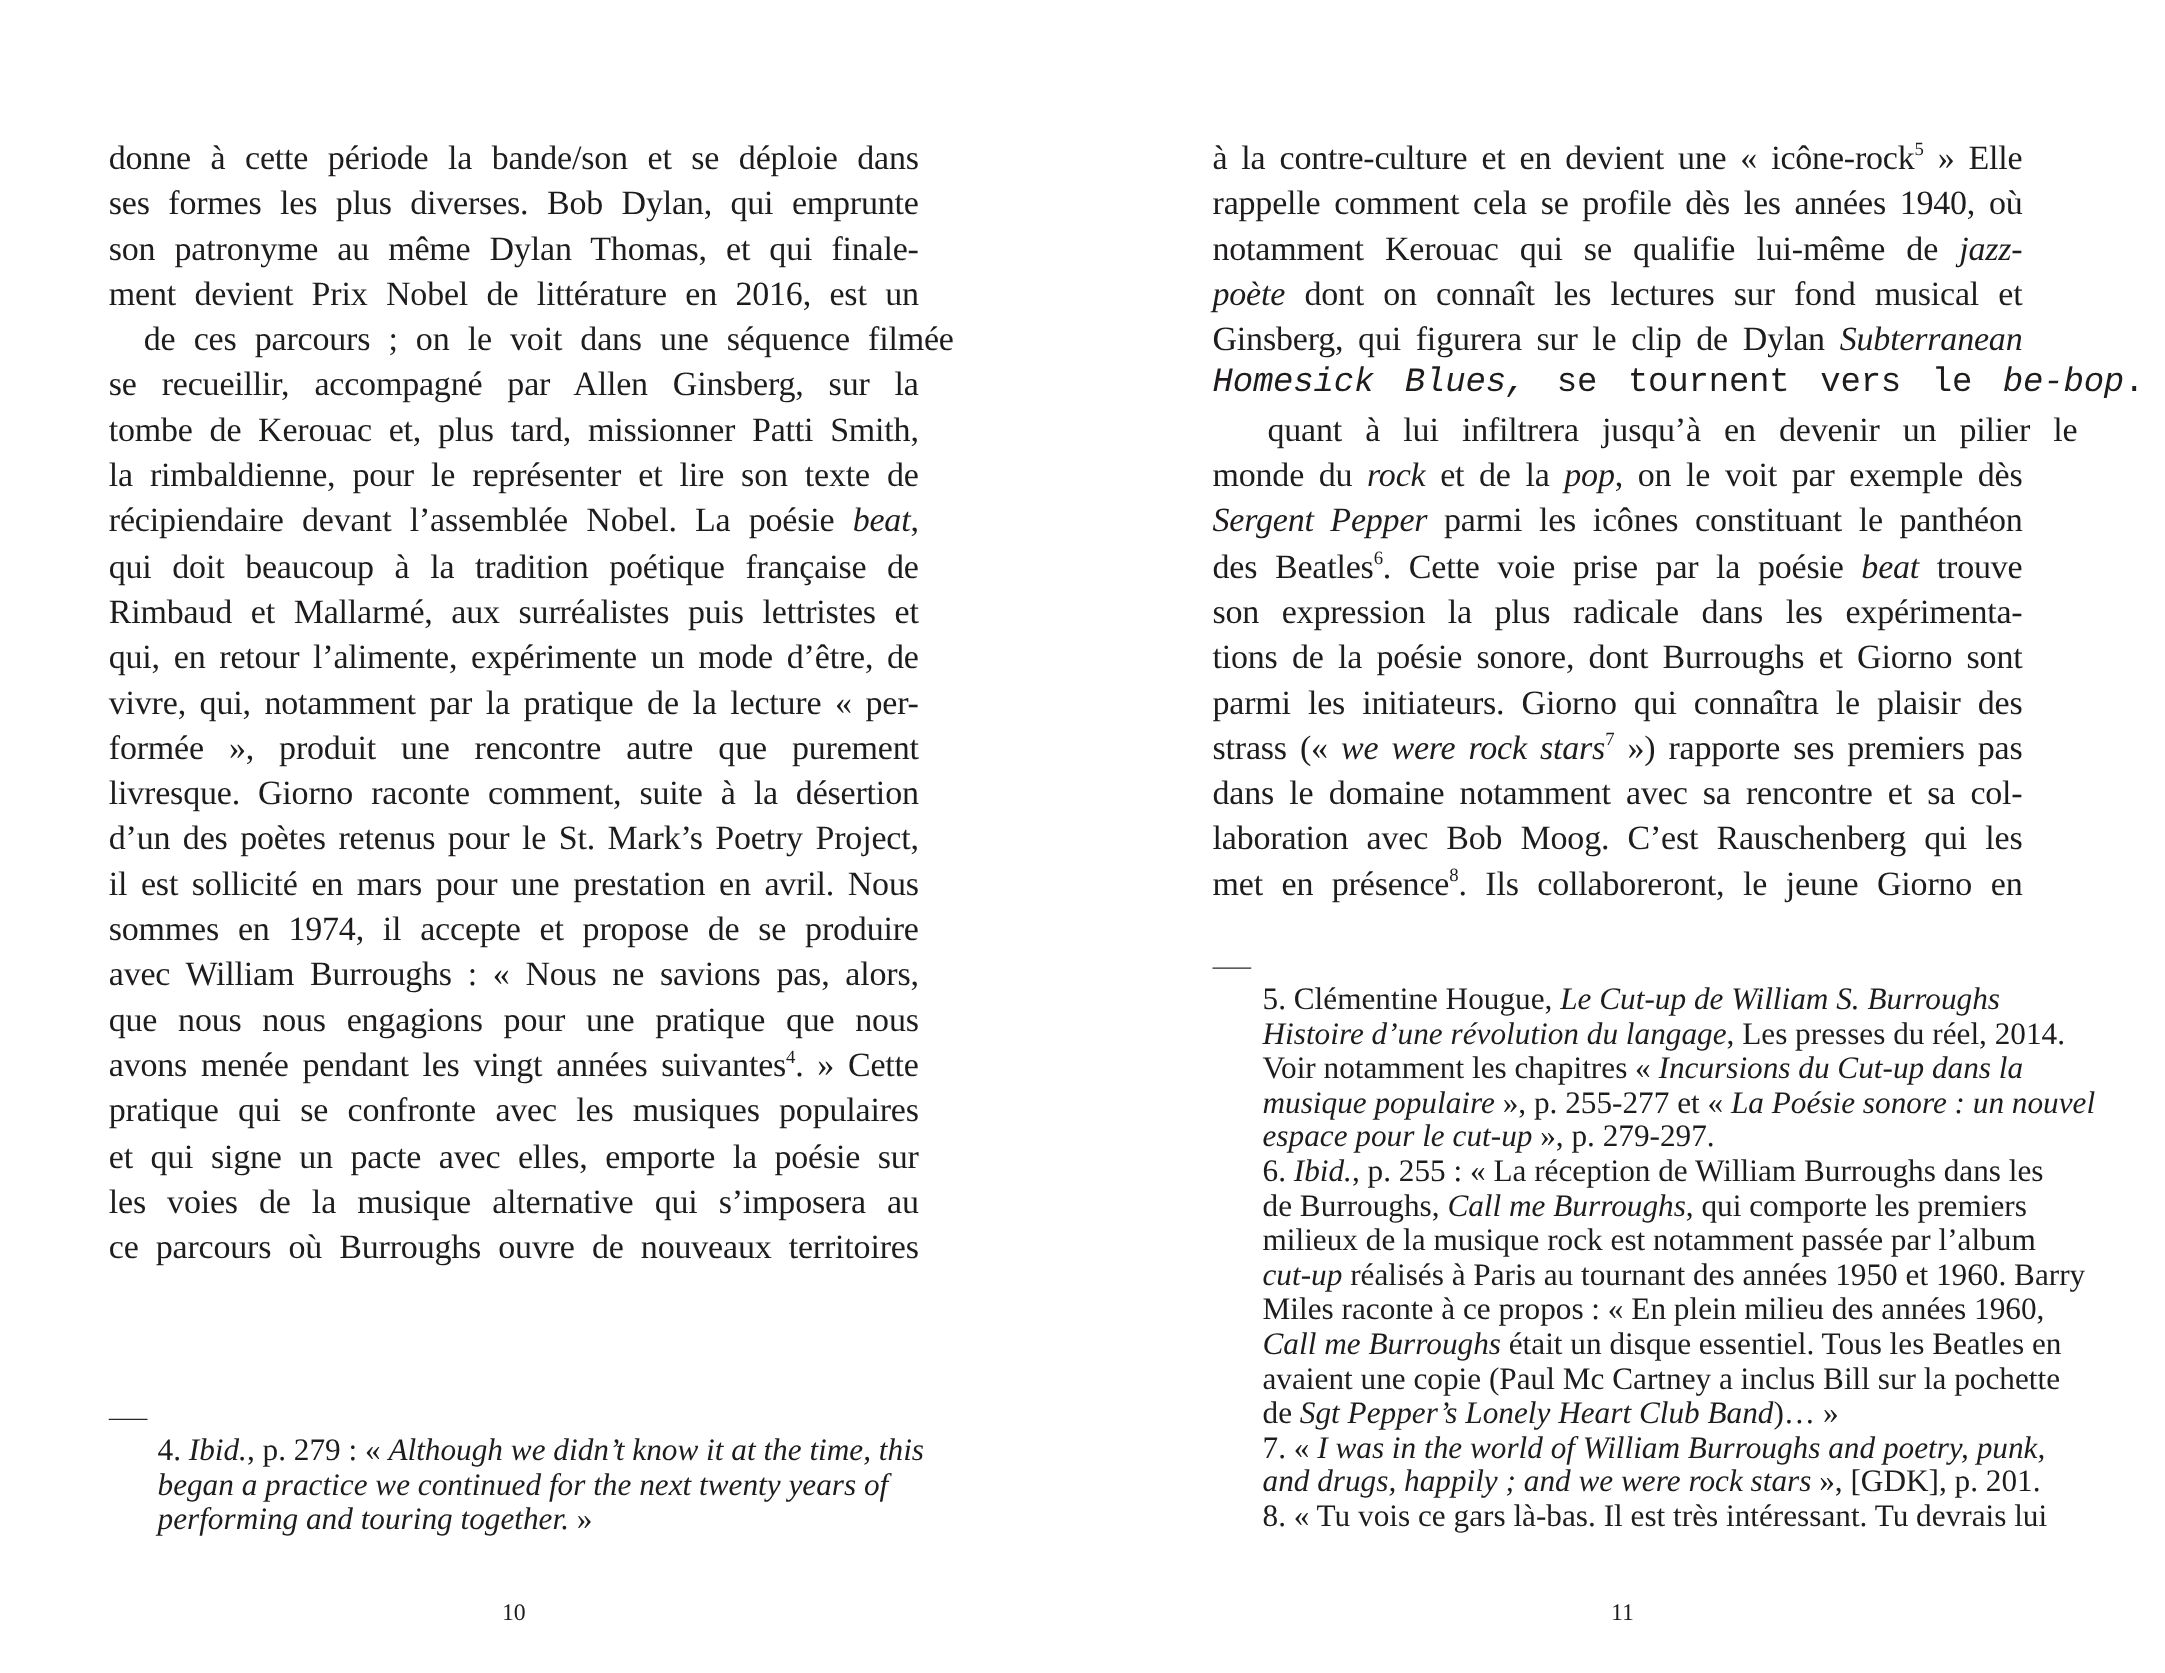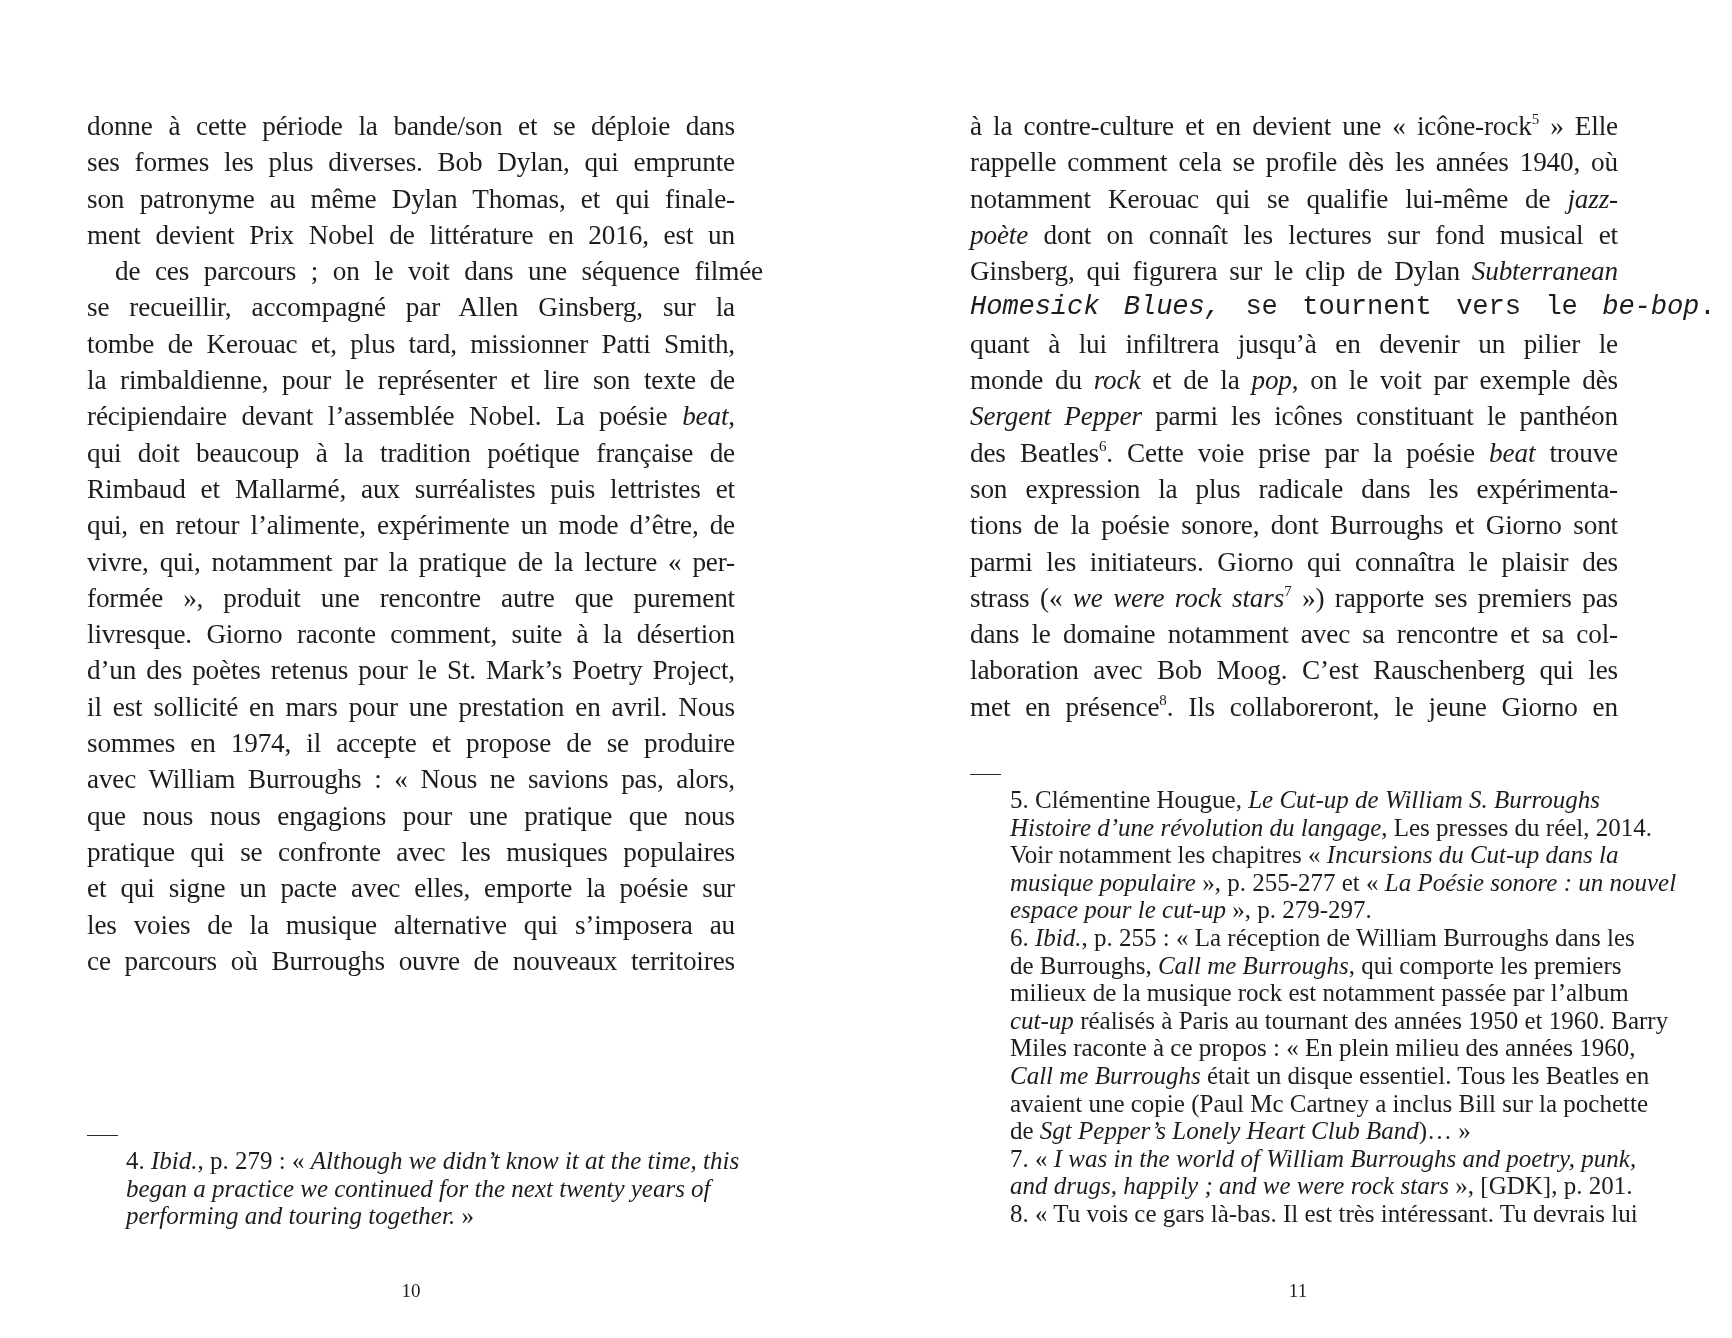--- a/index.html
+++ b/index.html
@@ -102,20 +102,21 @@
       <span class="line" style="text-align: center; text-align-last: left; white-space: nowrap; display: block; word-spacing: 8.34375px;"><span>Rimbaud et Mallarmé, aux surréalistes puis lettristes et</span></span>
       <span class="line" style="text-align: left; text-align-last: left; white-space: nowrap; display: block; word-spacing: 4.40625px;"><span>qui, en retour l’alimente, expérimente un mode d’être, de</span></span>
       <span class="line" style="text-align: left; text-align-last: left; white-space: nowrap; display: block; word-spacing: 4.275px;"><span>vivre, qui, notamment par la pratique de la lecture « per-</span></span>
       <span class="line" style="text-align: left; text-align-last: left; white-space: nowrap; display: block; word-spacing: 13.4062px;"><span>formée », produit une rencontre autre que purement</span></span>
       <span class="line" style="text-align: left; text-align-last: left; white-space: nowrap; display: block; word-spacing: 7.79018px;"><span>livresque. Giorno raconte comment, suite à la désertion</span></span>
       <span class="line" style="text-align: left; text-align-last: left; white-space: nowrap; display: block; word-spacing: 3.41667px;"><span>d’un des poètes retenus pour le St. Mark’s Poetry Project,</span></span>
       <span class="line" style="text-align: left; text-align-last: left; white-space: nowrap; display: block; word-spacing: 4.3px;"><span>il est sollicité en mars pour une prestation en avril. Nous</span></span>
       <span class="line" style="text-align: left; text-align-last: left; white-space: nowrap; display: block; word-spacing: 8.44097px;"><span>sommes en 1974, il accepte et propose de se produire</span></span>
       <span class="line" style="text-align: left; text-align-last: left; white-space: nowrap; display: block; word-spacing: 6.04167px;"><span>avec William Burroughs : « Nous ne savions pas, alors,</span></span>
       <span class="line" style="text-align: left; text-align-last: left; white-space: nowrap; display: block; word-spacing: 10.0156px;"><span>que nous nous engagions pour une pratique que nous</span></span>
+      <span class="line" style="text-align: left; text-align-last: left; white-space: nowrap; display: block; word-spacing: 4.38281px;"><span>avons menée pendant les vingt années suivantes</span><sup>4</sup><span>. » Cette</span></span>
       <span class="line" style="text-align: left; text-align-last: left; white-space: nowrap; display: block; word-spacing: 8.84598px;"><span>pratique qui se confronte avec les musiques populaires</span></span>
       <span class="line" style="text-align: left; text-align-last: left; white-space: nowrap; display: block; word-spacing: 7.41875px;"><span>et qui signe un pacte avec elles, emporte la poésie sur</span></span>
       <span class="line" style="text-align: left; text-align-last: left; white-space: nowrap; display: block; word-spacing: 10.2695px;"><span>les voies de la musique alternative qui s’imposera au</span></span>
       <span class="line" style="text-align: left; text-align-last: left; white-space: nowrap; display: block; word-spacing: 7.12277px;"><span>ce parcours où Burroughs ouvre de nouveaux territoires</span></span>
     </div>
   <div class="fn-rule"></div>
   <div class="footnotes" id="left-notes">
       <span class="fn-line" style="text-align-last: left;"><span>4. </span><em>Ibid.</em><span>, p. 279 : « </span><em>Although we didn’t know it at the time, this</em></span>
       <span class="fn-line" style="text-align-last: left;"><em>began a practice we continued for the next twenty years of</em></span>
       <span class="fn-line" style="text-align-last: left;"><em>performing and touring together.</em><span> »</span></span>
@@ -124,21 +125,21 @@
 </div>
 
 <div class="page" id="page-right">
   <div class="body-text" id="right-body">
       <span class="line" style="text-align: left; text-align-last: left; white-space: nowrap; display: block; word-spacing: 4.52969px;"><span>à la contre-culture et en devient une « icône-rock</span><sup>5</sup><span> » Elle</span></span>
       <span class="line" style="text-align: left; text-align-last: left; white-space: nowrap; display: block; word-spacing: 4.31771px;"><span>rappelle comment cela se profile dès les années 1940, où</span></span>
       <span class="line" style="text-align: left; text-align-last: left; white-space: nowrap; display: block; word-spacing: 10.2902px;"><span>notamment Kerouac qui se qualifie lui-même de </span><em>jazz-</em></span>
       <span class="line" style="text-align: left; text-align-last: left; white-space: nowrap; display: block; word-spacing: 8.72222px;"><em>poète</em><span> dont on connaît les lectures sur fond musical et</span></span>
       <span class="line" style="text-align: left; text-align-last: left; white-space: nowrap; display: block; word-spacing: 5.19141px;"><span>Ginsberg, qui figurera sur le clip de Dylan </span><em>Subterranean</em></span>
       <span class="line" style="text-align: right; text-align-last: left; white-space: nowrap; display: block; word-spacing: 8.38393px; font-family: Liberation Mono, monospace;"><em>Homesick Blues,</em><span> se tournent vers le </span><em>be-bop</em><span>. Burroughs</span></span>
-      <span class="line" style="text-align: right; text-align-last: left; white-space: nowrap; display: block; word-spacing: 11.9167px;"><span>quant à lui infiltrera jusqu’à en devenir un pilier le</span></span>
+      <span class="line" style="text-align: right; text-align-last: left; white-space: nowrap; display: block; word-spacing: 11.9167px; margin-left: 44px;"><span>quant à lui infiltrera jusqu’à en devenir un pilier le</span></span>
       <span class="line" style="text-align: left; text-align-last: left; white-space: nowrap; display: block; word-spacing: 5.11589px;"><span>monde du </span><em>rock</em><span> et de la </span><em>pop</em><span>, on le voit par exemple dès</span></span>
       <span class="line" style="text-align: left; text-align-last: left; white-space: nowrap; display: block; word-spacing: 6.63616px;"><em>Sergent Pepper</em><span> parmi les icônes constituant le panthéon</span></span>
       <span class="line" style="text-align: left; text-align-last: left; white-space: nowrap; display: block; word-spacing: 7.50521px;"><span>des Beatles</span><sup>6</sup><span>. Cette voie prise par la poésie </span><em>beat</em><span> trouve</span></span>
       <span class="line" style="text-align: left; text-align-last: left; white-space: nowrap; display: block; word-spacing: 11.4152px;"><span>son expression la plus radicale dans les expérimenta-</span></span>
       <span class="line" style="text-align: left; text-align-last: left; white-space: nowrap; display: block; word-spacing: 4.80382px;"><span>tions de la poésie sonore, dont Burroughs et Giorno sont</span></span>
       <span class="line" style="text-align: left; text-align-last: left; white-space: nowrap; display: block; word-spacing: 7.05664px;"><span>parmi les initiateurs. Giorno qui connaîtra le plaisir des</span></span>
       <span class="line" style="text-align: left; text-align-last: left; white-space: nowrap; display: block; word-spacing: 3.80938px;"><span>strass (« </span><em>we were rock stars</em><sup>7</sup><span> ») rapporte ses premiers pas</span></span>
       <span class="line" style="text-align: left; text-align-last: left; white-space: nowrap; display: block; word-spacing: 5.54514px;"><span>dans le domaine notamment avec sa rencontre et sa col-</span></span>
       <span class="line" style="text-align: left; text-align-last: left; white-space: nowrap; display: block; word-spacing: 7.89732px;"><span>laboration avec Bob Moog. C’est Rauschenberg qui les</span></span>
       <span class="line" style="text-align: left; text-align-last: left; white-space: nowrap; display: block; word-spacing: 8.24023px;"><span>met en présence</span><sup>8</sup><span>. Ils collaboreront, le jeune Giorno en</span></span>

